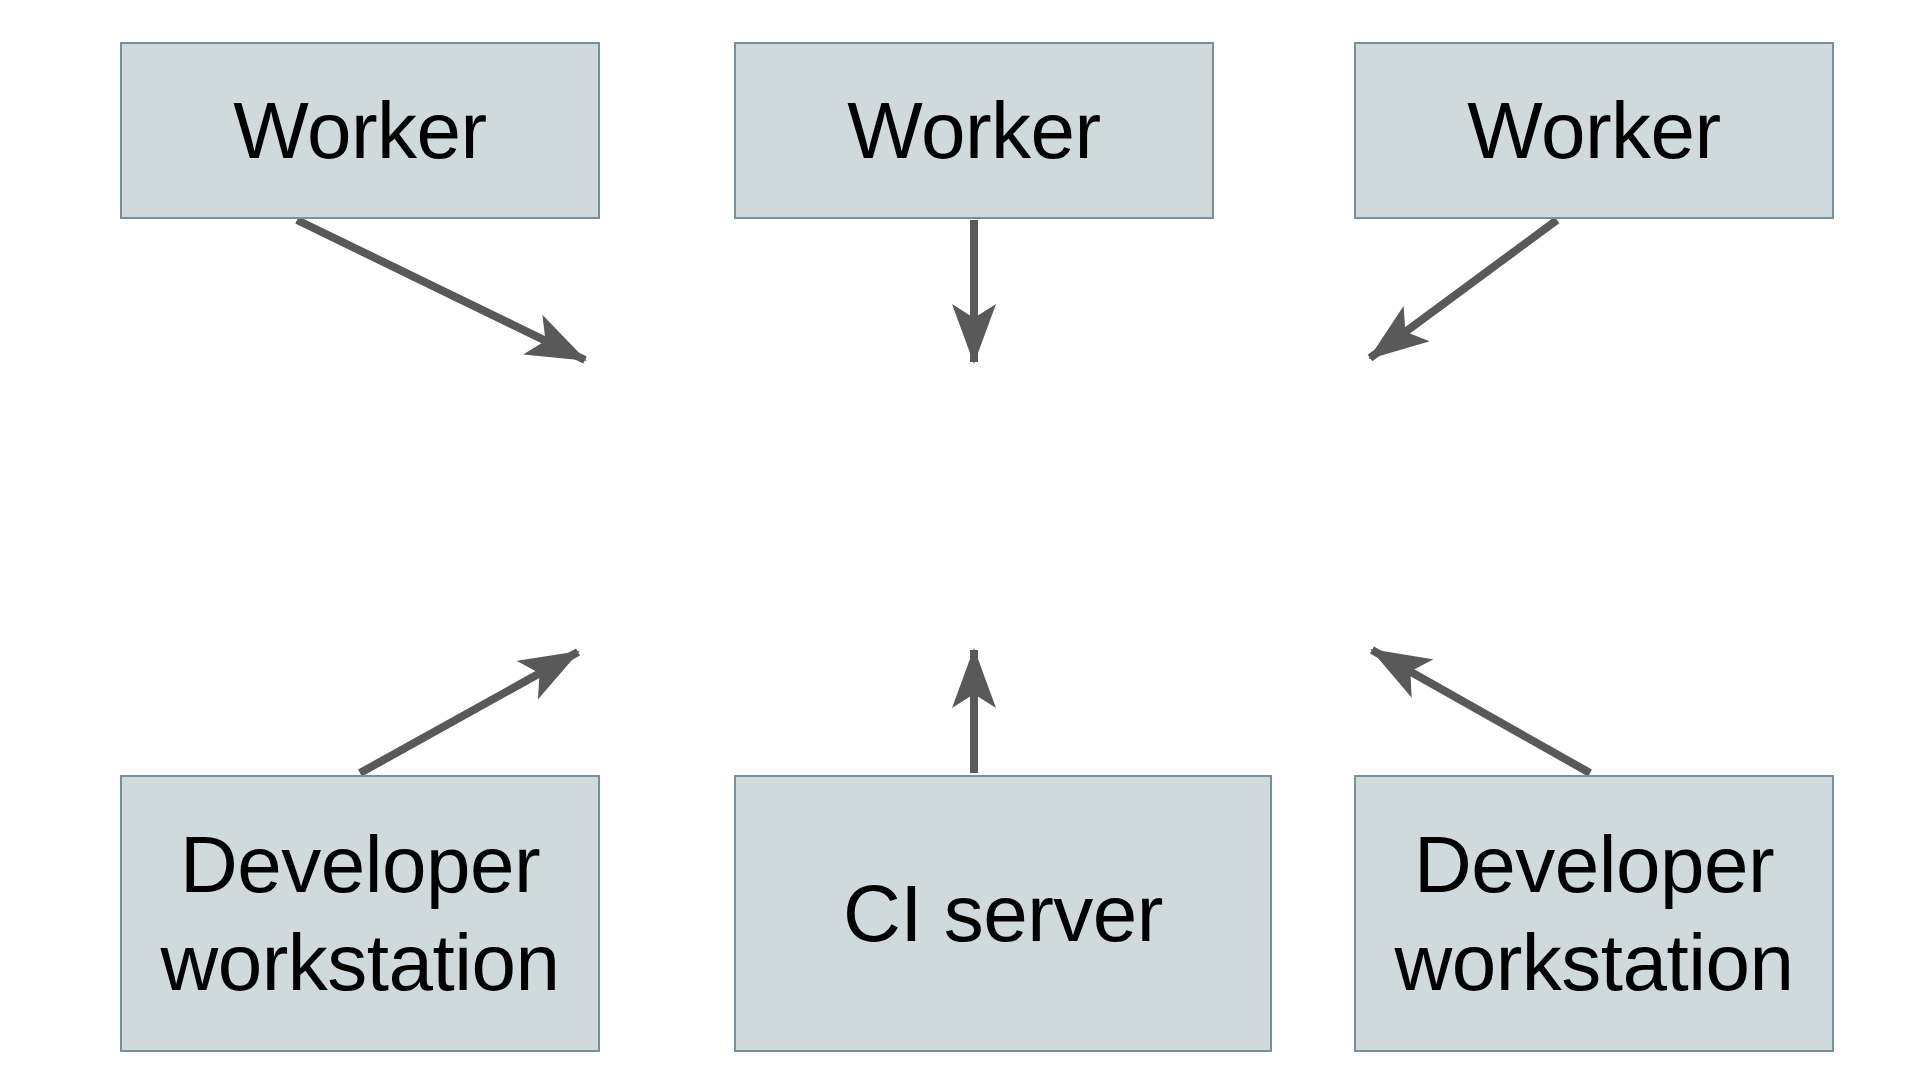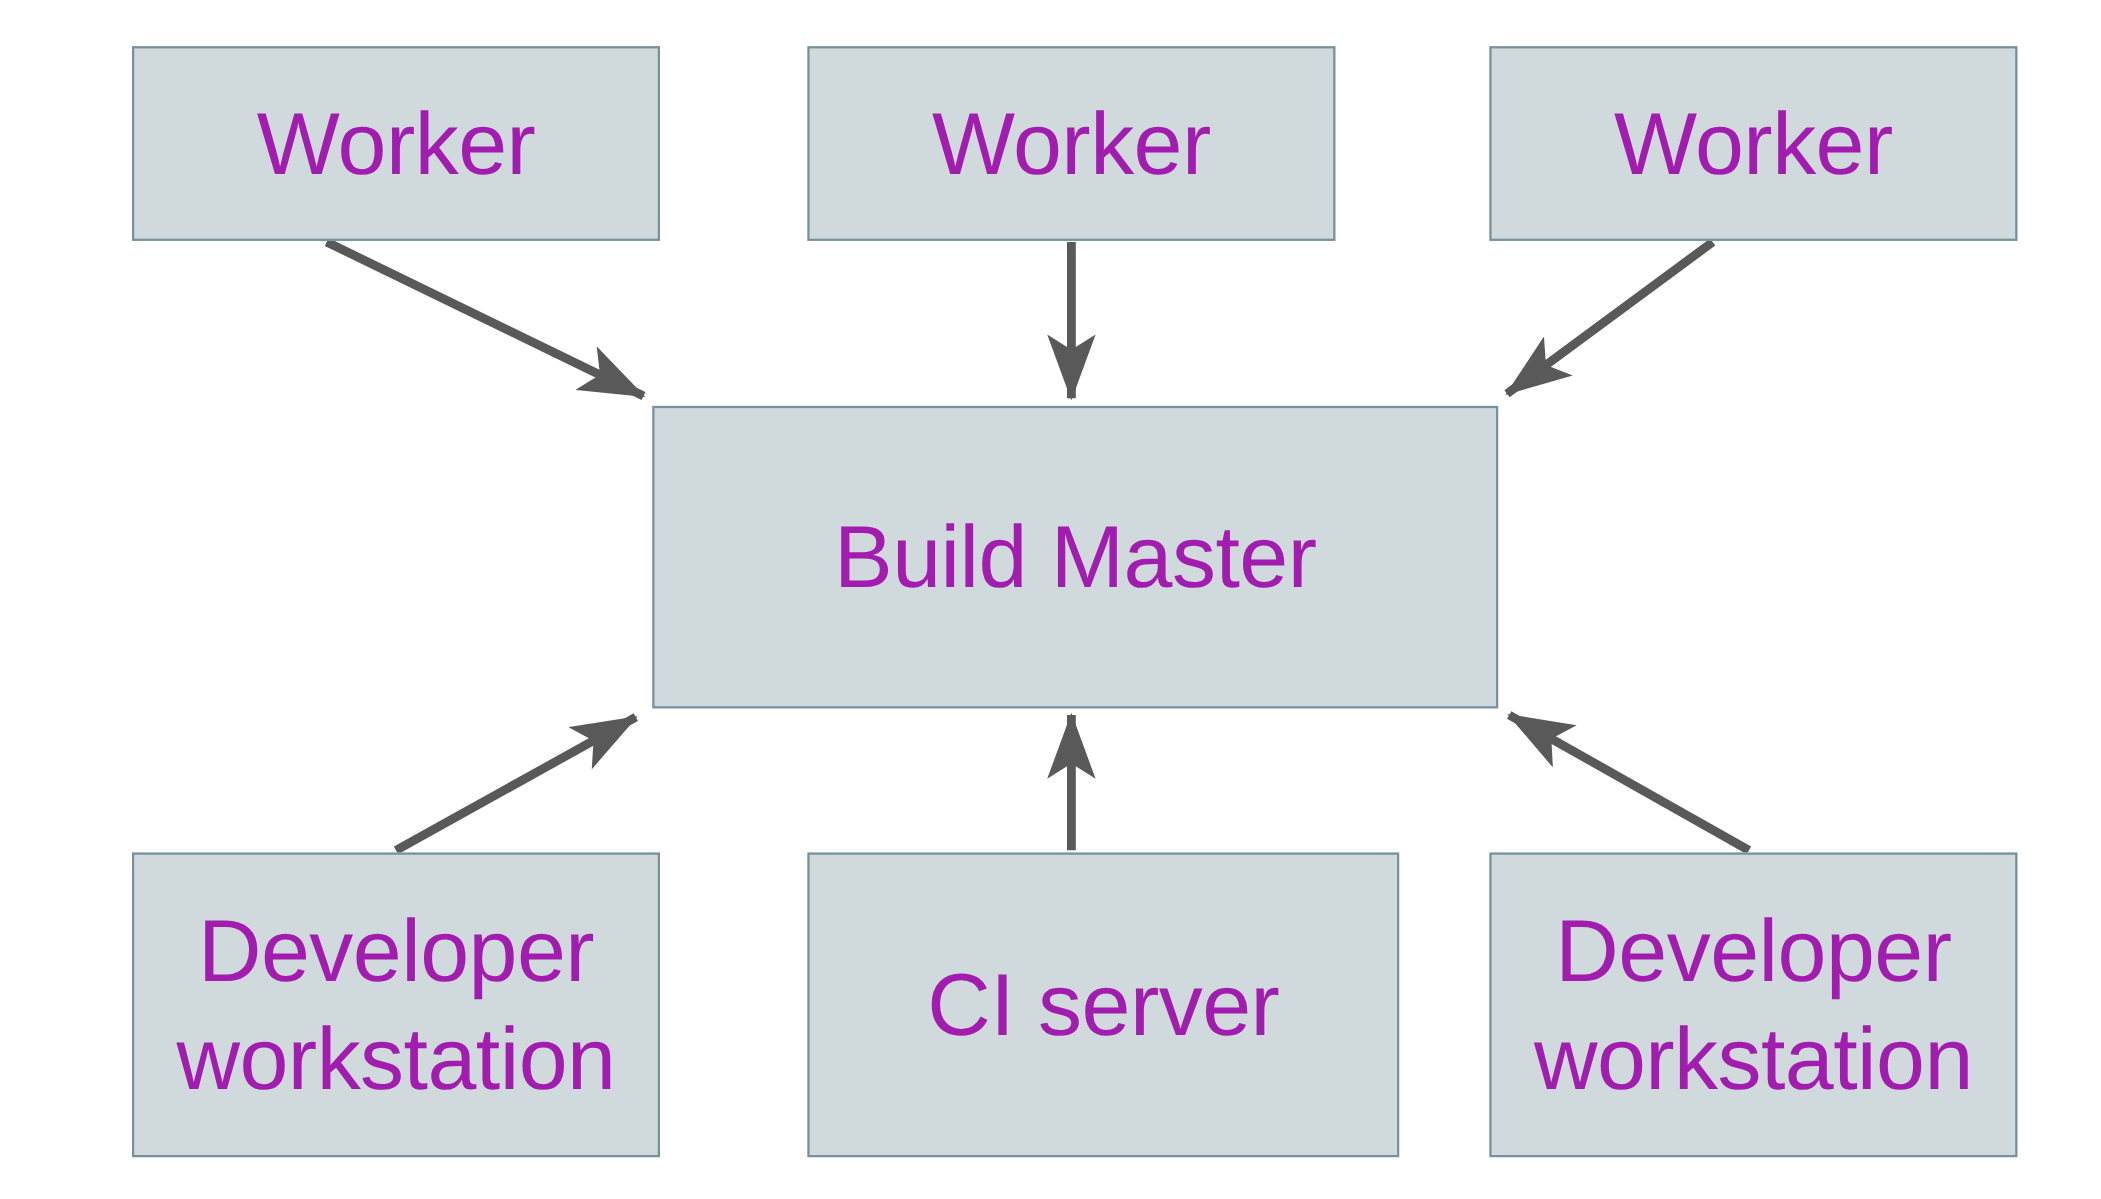--- a/index.html
+++ b/index.html
@@ -28,21 +28,21 @@
   .node {
     position: absolute;
     box-sizing: border-box;
     background: #d0d9db;
     border: 2.5px solid #76919d;
     display: flex;
     flex-direction: column;
     align-items: center;
     justify-content: center;
     text-align: center;
-    color: #a21caf;
+    color: #000000;
     font-size: 80px;
     letter-spacing: -0.5px;
     line-height: 1.22;
     white-space: nowrap;
   }
   .n-worker1      { left: 120px;  top: 42px;  width: 480px; height: 177px; }
   .n-worker2      { left: 734px;  top: 42px;  width: 480px; height: 177px; }
   .n-worker3      { left: 1354px; top: 42px;  width: 480px; height: 177px; }
   .n-build-master { left: 593px;  top: 369px; width: 769px; height: 275px; }
   .n-dev-left     { left: 120px;  top: 775px; width: 480px; height: 277px; }
@@ -76,23 +76,20 @@
   </div>
 
   <div class="node n-worker2">
     <span class="line">Worker</span>
   </div>
 
   <div class="node n-worker3">
     <span class="line">Worker</span>
   </div>
 
-  <div class="node n-build-master">
-    <span class="line">Build Master</span>
-  </div>
 
   <div class="node n-dev-left">
     <span class="line">Developer</span>
     <span class="line">workstation</span>
   </div>
 
   <div class="node n-ci">
     <span class="line">CI server</span>
   </div>
 

